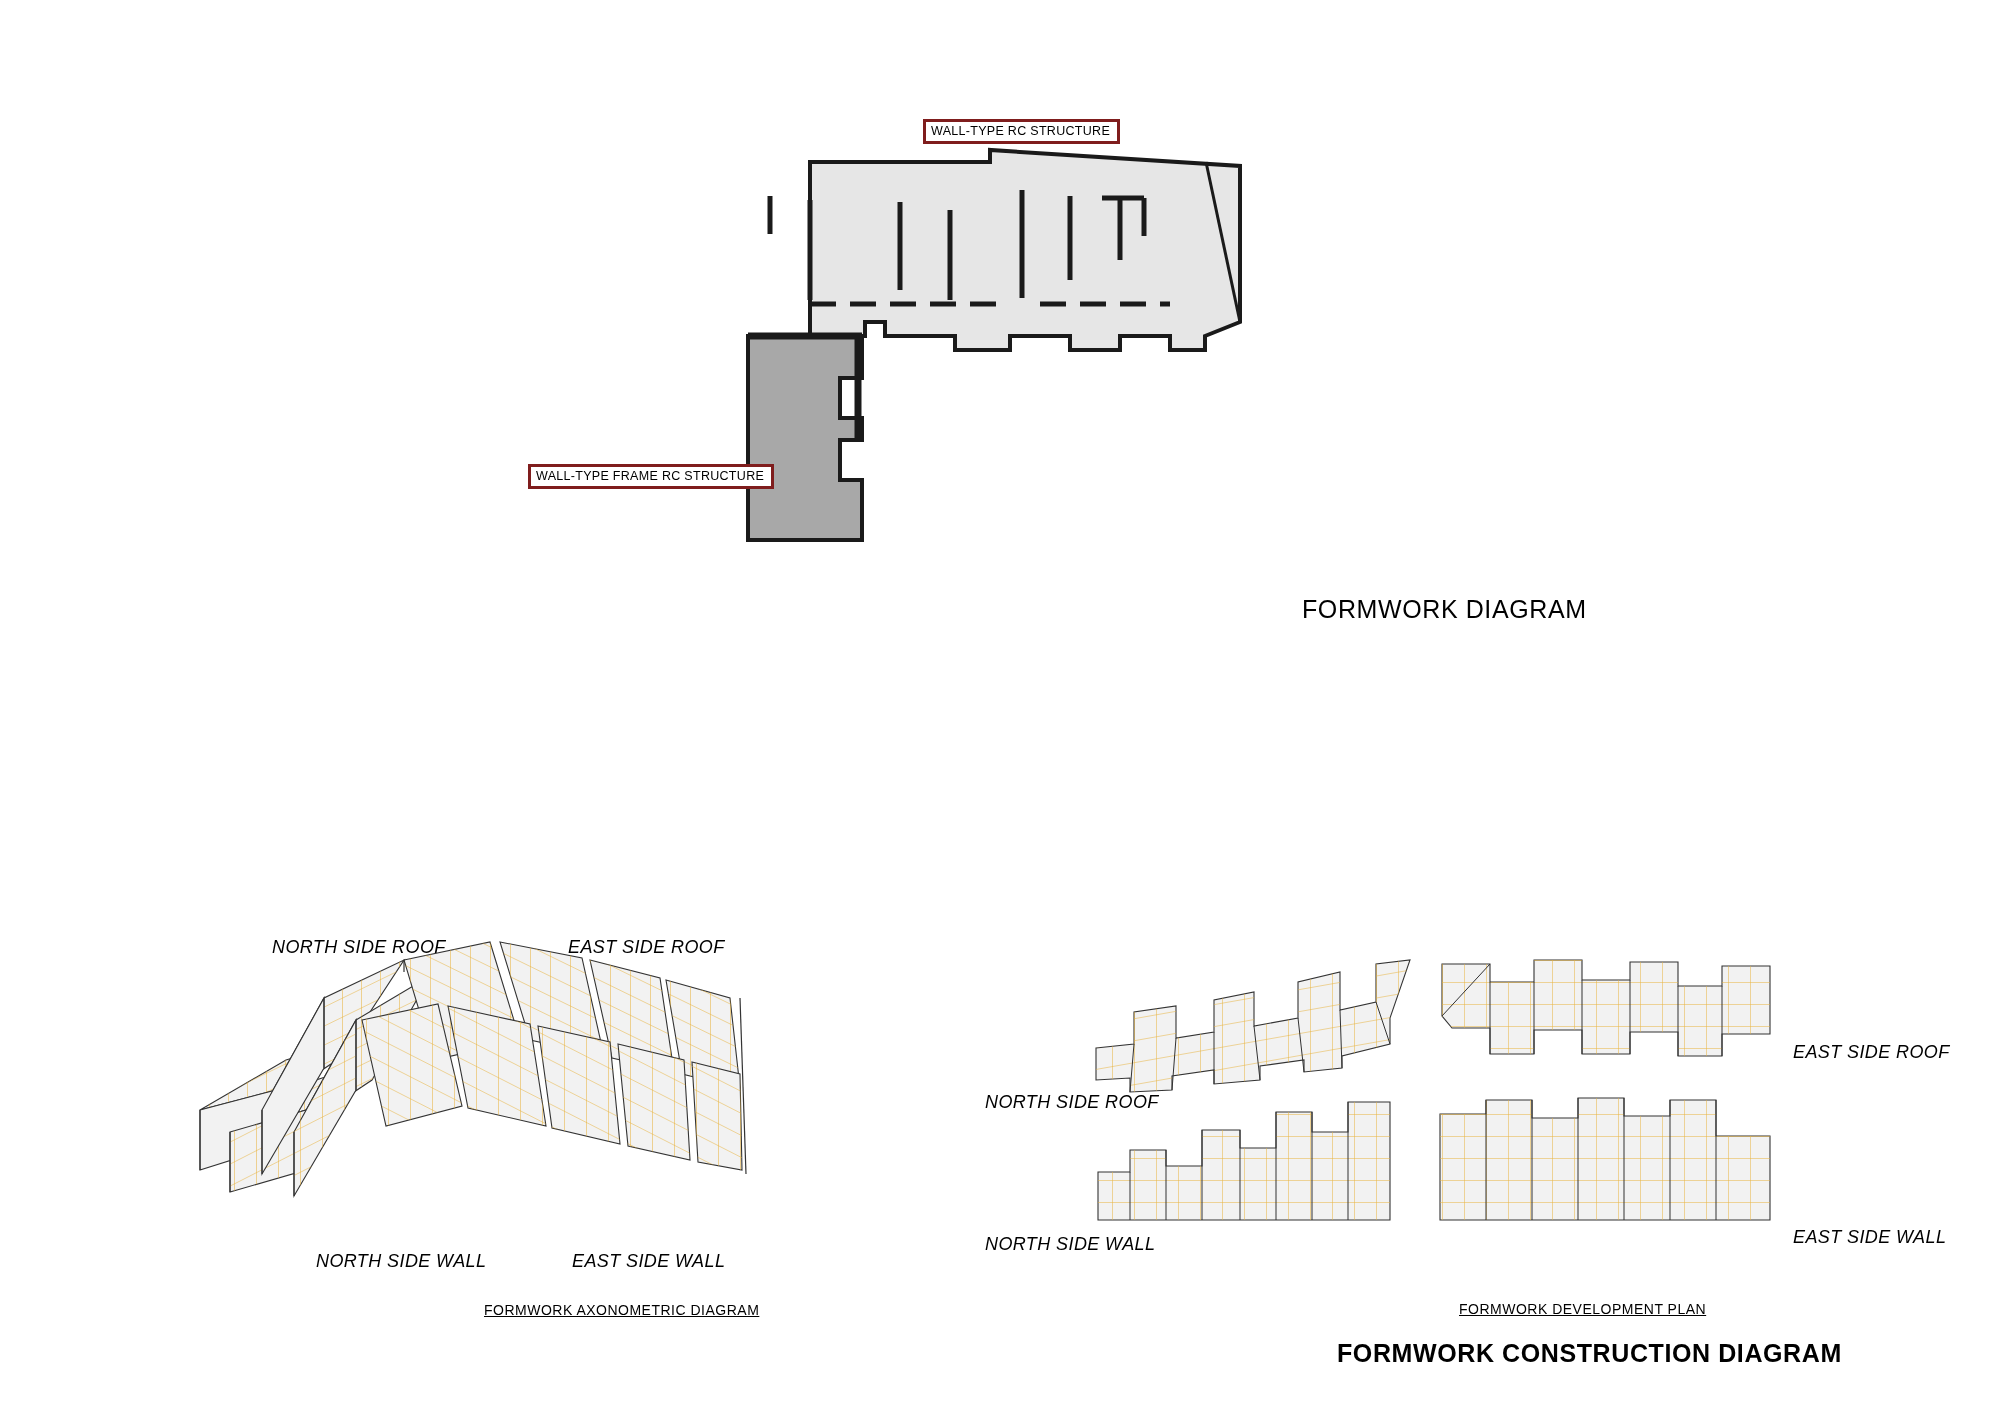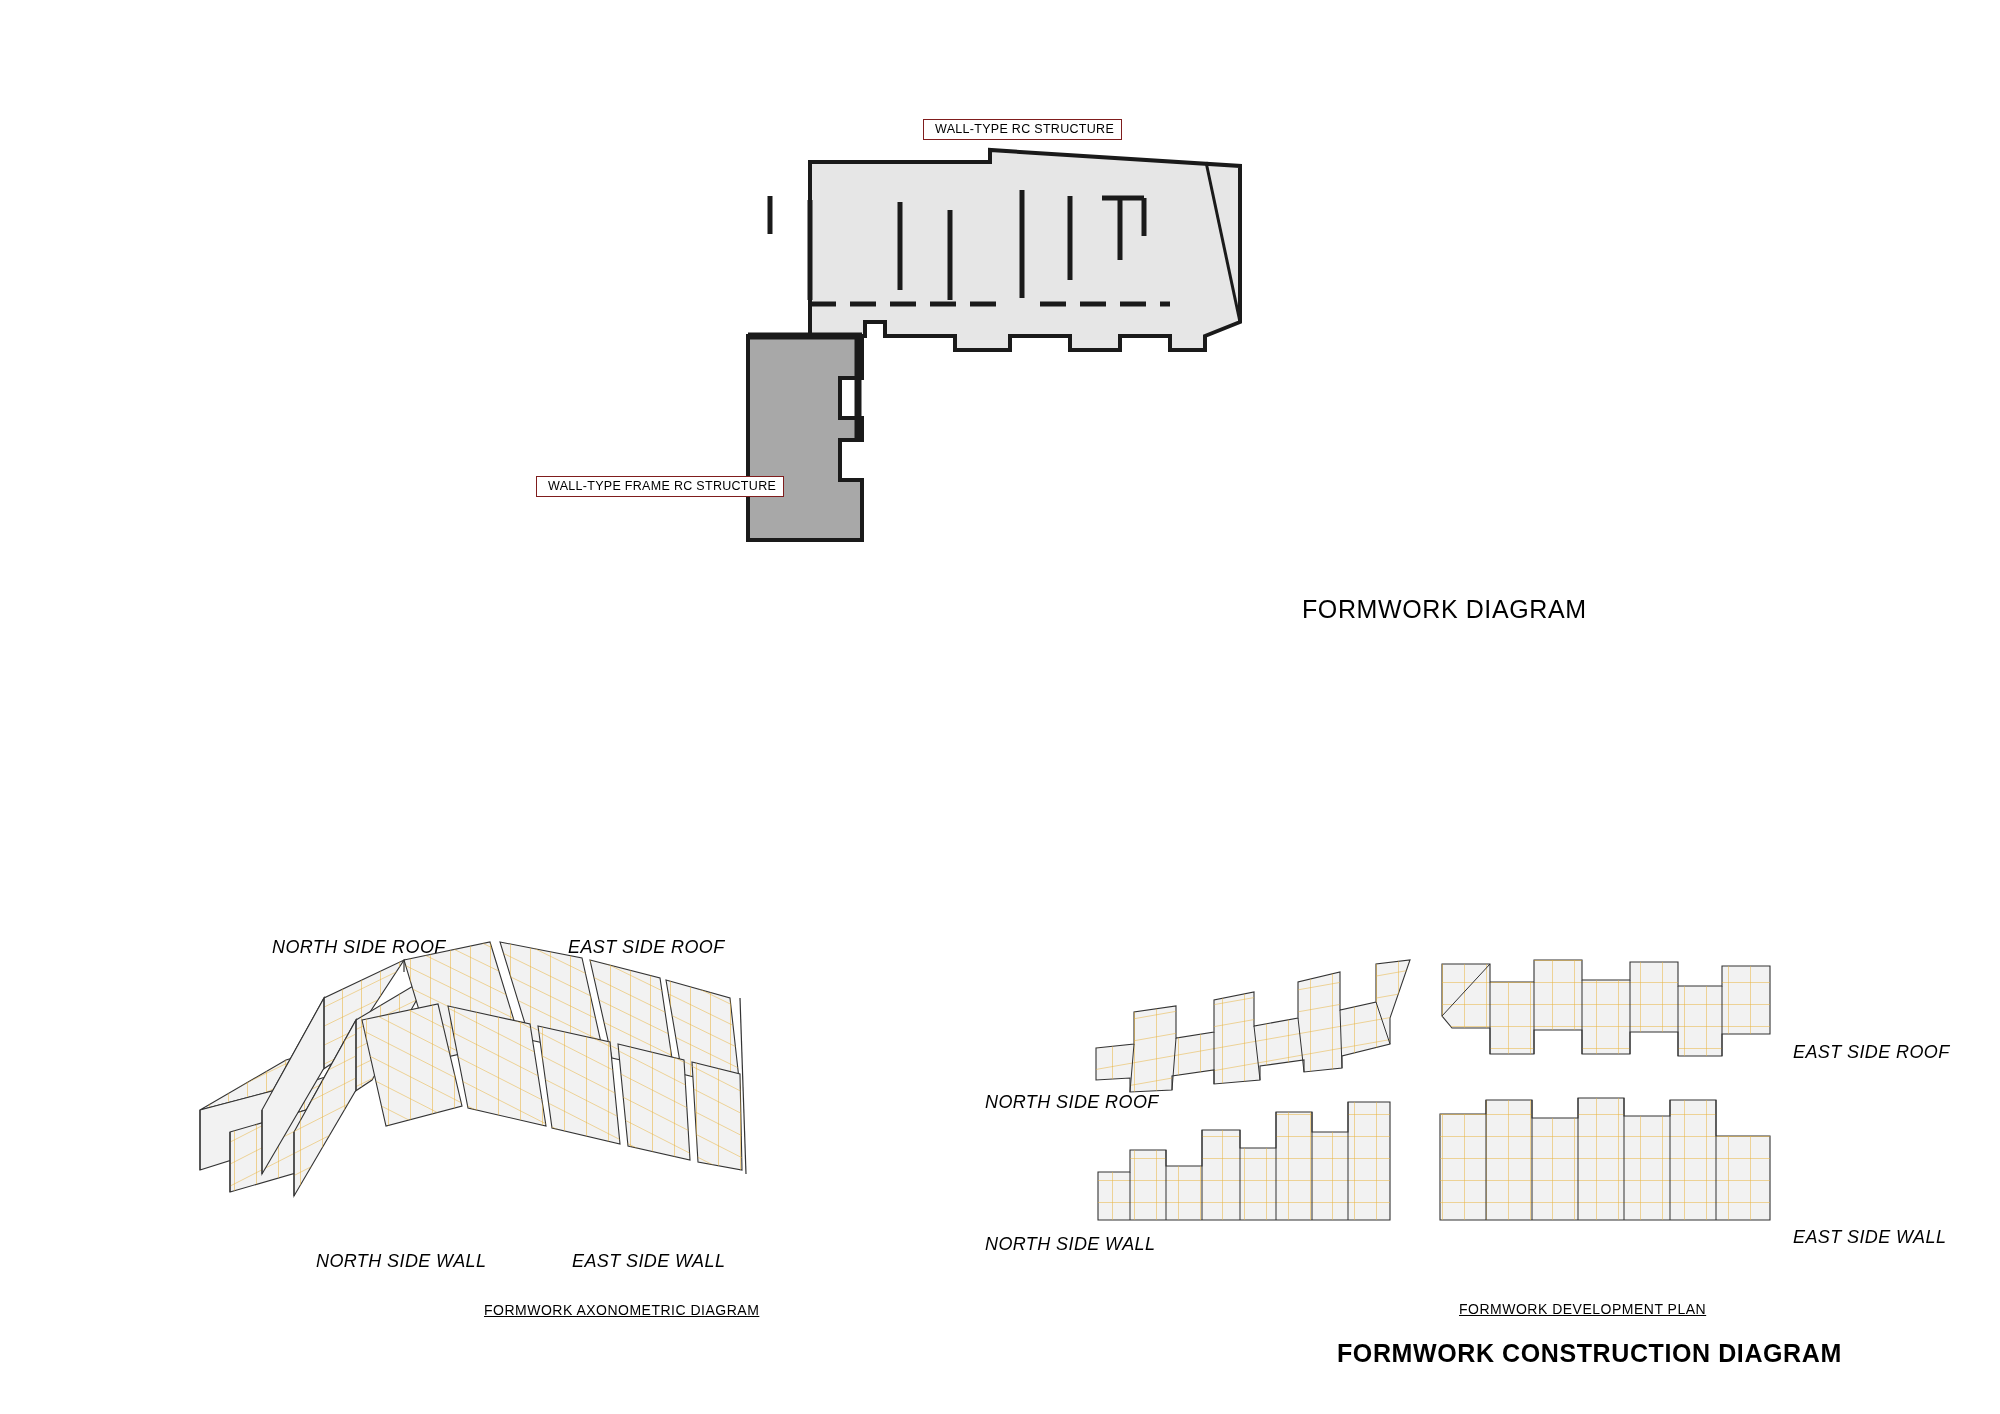--- a/index.html
+++ b/index.html
@@ -18,25 +18,25 @@
   .sheet {
     position: absolute;
     left: 0; top: 0;
     width: 2000px;
     height: 1414px;
   }
 
   
   .callout {
     position: absolute;
-    border: 1px solid #7f1d1d;
+    border: 3px solid #7f1d1d;
     background: #fff;
     font-size: 12.5px;
     letter-spacing: 0.3px;
-    padding: 3px 7px 3px 11px;
+    padding: 3px 7px 3px 5px;
     white-space: nowrap;
     line-height: 1;
   }
   .small-label {
     position: absolute;
     font-size: 18px;
     letter-spacing: 0.4px;
     white-space: nowrap;
     line-height: 1;
     font-style: italic;
@@ -129,21 +129,21 @@
 
       <g stroke="#1a1a1a" stroke-width="5" fill="none" stroke-dasharray="26 14">
         <path d="M 70 164 L 260 164"></path>
         <path d="M 300 164 L 430 164"></path>
       </g>
     </svg>
   </div>
 
   <span class="callout" style="left:923px; top:119px;">WALL-TYPE RC STRUCTURE</span>
 
-  <span class="callout" style="left:528px; top:476px;margin-left:8px;">WALL-TYPE FRAME RC STRUCTURE</span>
+  <span class="callout" style="left:528px; top:464px;">WALL-TYPE FRAME RC STRUCTURE</span>
 
   <span class="section-title" style="left:1302px; top:597px;">FORMWORK DIAGRAM</span>
 
   <div class="drawing" style="left:190px; top:920px; width:620px; height:330px;">
     <svg width="620" height="330" viewBox="0 0 620 330">
       <defs>
         <pattern id="gridA" width="19" height="19" patternUnits="userSpaceOnUse" patternTransform="skewY(-26)">
           <path d="M 19 0 L 0 0 0 19" fill="none" stroke="#e8b23a" stroke-width="1"></path>
         </pattern>
         <pattern id="gridB" width="20" height="20" patternUnits="userSpaceOnUse" patternTransform="skewY(26)">

